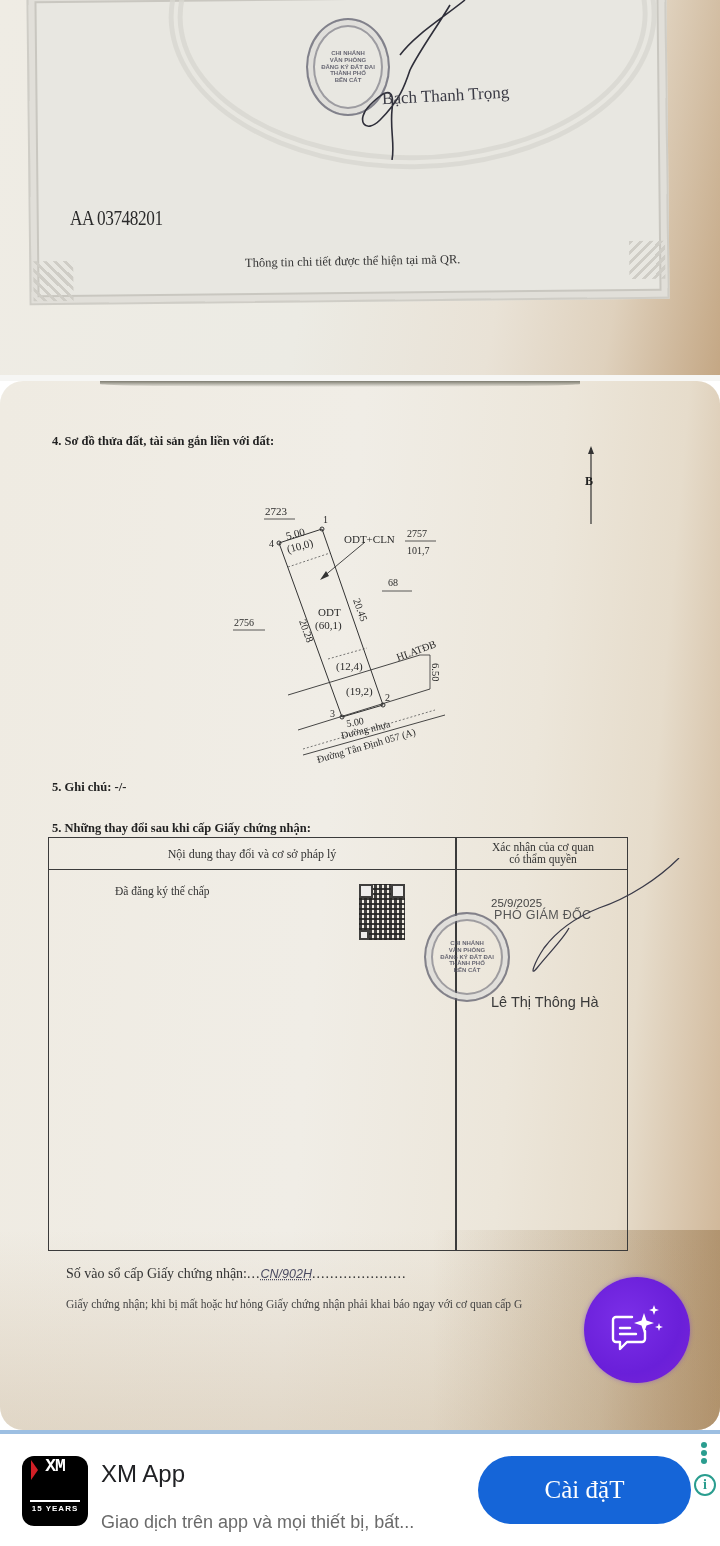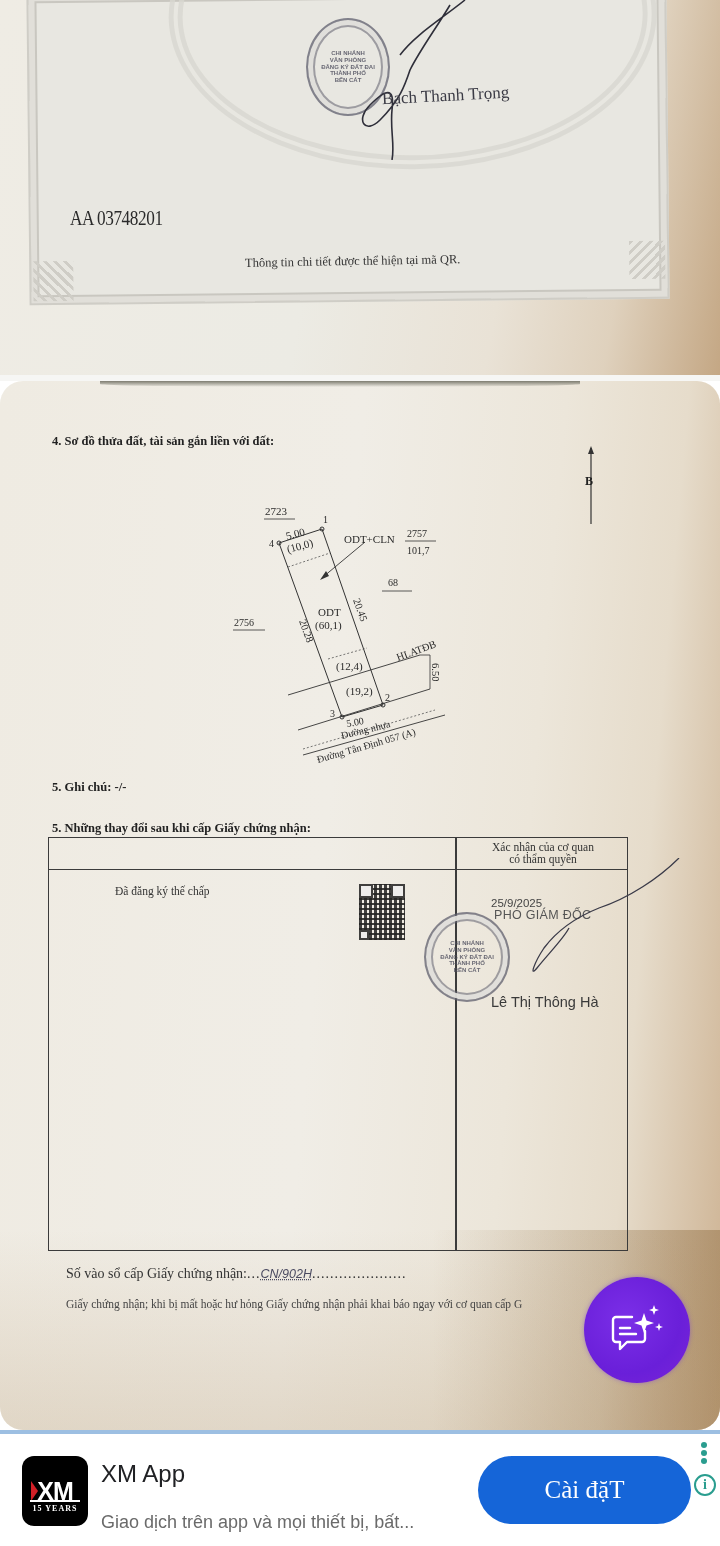--- a/index.html
+++ b/index.html
@@ -165,24 +165,24 @@
   
   .ad-divider { position: absolute; left: 0; top: 1430px; width: 720px; height: 4px; background: #9dbfe2; }
   .ad-banner {
     position: absolute; left: 0; top: 1434px; width: 720px; height: 112px; background: #ffffff;
     font-family: "Liberation Sans", sans-serif;
   }
   .ad-logo {
     position: absolute; left: 22px; top: 22px; width: 66px; height: 70px; border-radius: 12px;
     background: #000; color: #fff; text-align: center;
   }
-  .ad-logo .xm { position: absolute; left: 0; top: 21px; width: 100%; font-size: 25px; font-weight: bold; letter-spacing: -1px; }
+  .ad-logo .xm { position: absolute; left: 0; top: 0; width: 100%; font-size: 18px; font-weight: bold; letter-spacing: -1px; font-family: Liberation Mono, monospace; }
   .ad-logo .xm .red { position: absolute; left: 9px; top: 4px; width: 0; height: 0; border-left: 7px solid #d21f26; border-top: 10px solid transparent; border-bottom: 10px solid transparent; }
   .ad-logo .line { position: absolute; left: 8px; top: 44px; width: 50px; height: 1.5px; background: #fff; }
-  .ad-logo .years { position: absolute; left: 0; top: 48px; width: 100%; font-size: 8px; font-weight: bold; letter-spacing: 1px; font-family: Liberation Serif, serif; }
+  .ad-logo .years { position: absolute; left: 0; top: 48px; width: 100%; font-size: 8px; font-weight: bold; letter-spacing: 1px; }
   .ad-title { position: absolute; left: 101px; top: 26px; font-size: 24px; color: #202124; }
   .ad-desc { position: absolute; left: 101px; top: 58px; font-size: 18px; color: #6a6a6a; margin-top: 20px; }
   .ad-cta {
     position: absolute; left: 478px; top: 22px; width: 213px; height: 68px; border-radius: 34px;
     background: #1565d8; color: #fff; font-size: 25px; display: flex; align-items: center; justify-content: center;
     cursor: pointer; border: none; font-family: Liberation Serif, serif;
   }
   .ad-more { position: absolute; left: 700px; top: 8px; width: 8px; height: 28px; cursor: pointer; }
   .ad-more span { display: block; width: 6px; height: 6px; border-radius: 50%; background: #2a9d8f; margin: 0 auto 2px; }
   .ad-info {
@@ -285,20 +285,21 @@
       <polygon points="6,2 3,10 9,10" fill="#333"></polygon>
     </svg>
     <span class="label">B</span>
   </div>
 
   <div class="sec-title sec5">5. Ghi chú: -/-</div>
   <div class="sec-title sec6">5. Những thay đổi sau khi cấp Giấy chứng nhận:</div>
 
   <div class="changes-table">
     <div class="hdr">
+      <div class="hdr-left">Nội dung thay đổi và cơ sở pháp lý</div>
       <div class="hdr-right">
         <div>Xác nhận của cơ quan</div>
         <div>có thẩm quyền</div>
       </div>
     </div>
     <div class="vline"></div>
 
     <div class="entry-text">Đã đăng ký thế chấp</div>
     <div class="qr">
         <div class="qbl"></div>

